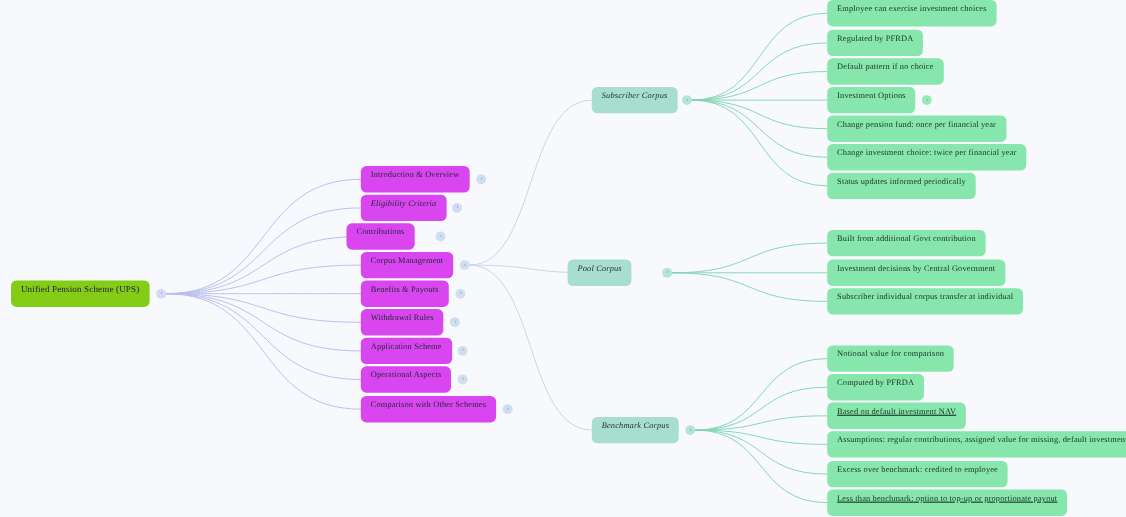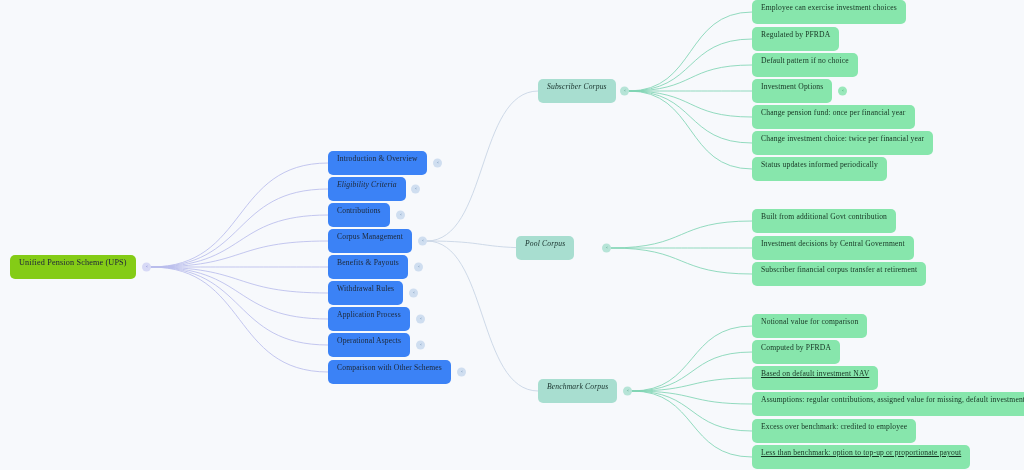--- a/index.html
+++ b/index.html
@@ -41,21 +41,21 @@
     color: #1c2433;
     transform: translateY(-50%);
   }
   .node.root {
     background: #84cc16;
     height: 20px;
     font-size: 8.2px;
     color: #20243a;
   }
   .node.branch {
-    background: #3b82f6;
+    background: #d946ef;
     color: #1d2735;
   }
   .node.sub {
     background: #a8ded0;
     color: #17302b;
     font-style: italic;
   }
   .node.leaf {
     background: #87e6ac;
     color: #163322;
@@ -125,21 +125,21 @@
       </div>
       <div class="toggle t-branch" style="left: 433px; top: 163px;">
         <span>‹</span>
       </div>
       <div class="node branch" style="left: 328px; top: 189px; min-width: 64px; font-style: italic;">
         <span>Eligibility Criteria</span>
       </div>
       <div class="toggle t-branch" style="left: 411px; top: 189px;">
         <span>‹</span>
       </div>
-      <div class="node branch" style="left: 328px; top: 215px; min-width: 54px;">
+      <div class="node branch" style="left: 315px; top: 215px; min-width: 54px;">
         <span>Contributions</span>
       </div>
       <div class="toggle t-branch" style="left: 396px; top: 215px;">
         <span>‹</span>
       </div>
       <div class="node branch" style="left: 328px; top: 241px; min-width: 80px;">
         <span>Corpus Management</span>
       </div>
       <div class="toggle t-branch" style="left: 418px; top: 241px;">
         <span>‹</span>
@@ -150,21 +150,21 @@
       <div class="toggle t-branch" style="left: 414px; top: 267px;">
         <span>‹</span>
       </div>
       <div class="node branch" style="left: 328px; top: 293px; min-width: 63px;">
         <span>Withdrawal Rules</span>
       </div>
       <div class="toggle t-branch" style="left: 409px; top: 293px;">
         <span>‹</span>
       </div>
       <div class="node branch" style="left: 328px; top: 319px; min-width: 70px;">
-        <span>Application Process</span>
+        <span>Application Scheme</span>
       </div>
       <div class="toggle t-branch" style="left: 416px; top: 319px;">
         <span>‹</span>
       </div>
       <div class="node branch" style="left: 328px; top: 345px; min-width: 72px;">
         <span>Operational Aspects</span>
       </div>
       <div class="toggle t-branch" style="left: 416px; top: 345px;">
         <span>‹</span>
       </div>
@@ -216,21 +216,21 @@
       <div class="node leaf" style="left: 752px; top: 169px; min-width: 119px;">
         <span>Status updates informed periodically</span>
       </div>
       <div class="node leaf" style="left: 752px; top: 221px; min-width: 124px;">
         <span>Built from additional Govt contribution</span>
       </div>
       <div class="node leaf" style="left: 752px; top: 248px; min-width: 145px;">
         <span>Investment decisions by Central Government</span>
       </div>
       <div class="node leaf" style="left: 752px; top: 274px; min-width: 158px;">
-        <span>Subscriber financial corpus transfer at retirement</span>
+        <span>Subscriber individual corpus transfer at individual</span>
       </div>
       <div class="node leaf" style="left: 752px; top: 326px; min-width: 99px;">
         <span>Notional value for comparison</span>
       </div>
       <div class="node leaf" style="left: 752px; top: 352px; min-width: 75px;">
         <span>Computed by PFRDA</span>
       </div>
       <div class="node leaf" style="left: 752px; top: 378px; min-width: 110px; text-decoration: underline;">
         <span>Based on default investment NAV</span>
       </div>

